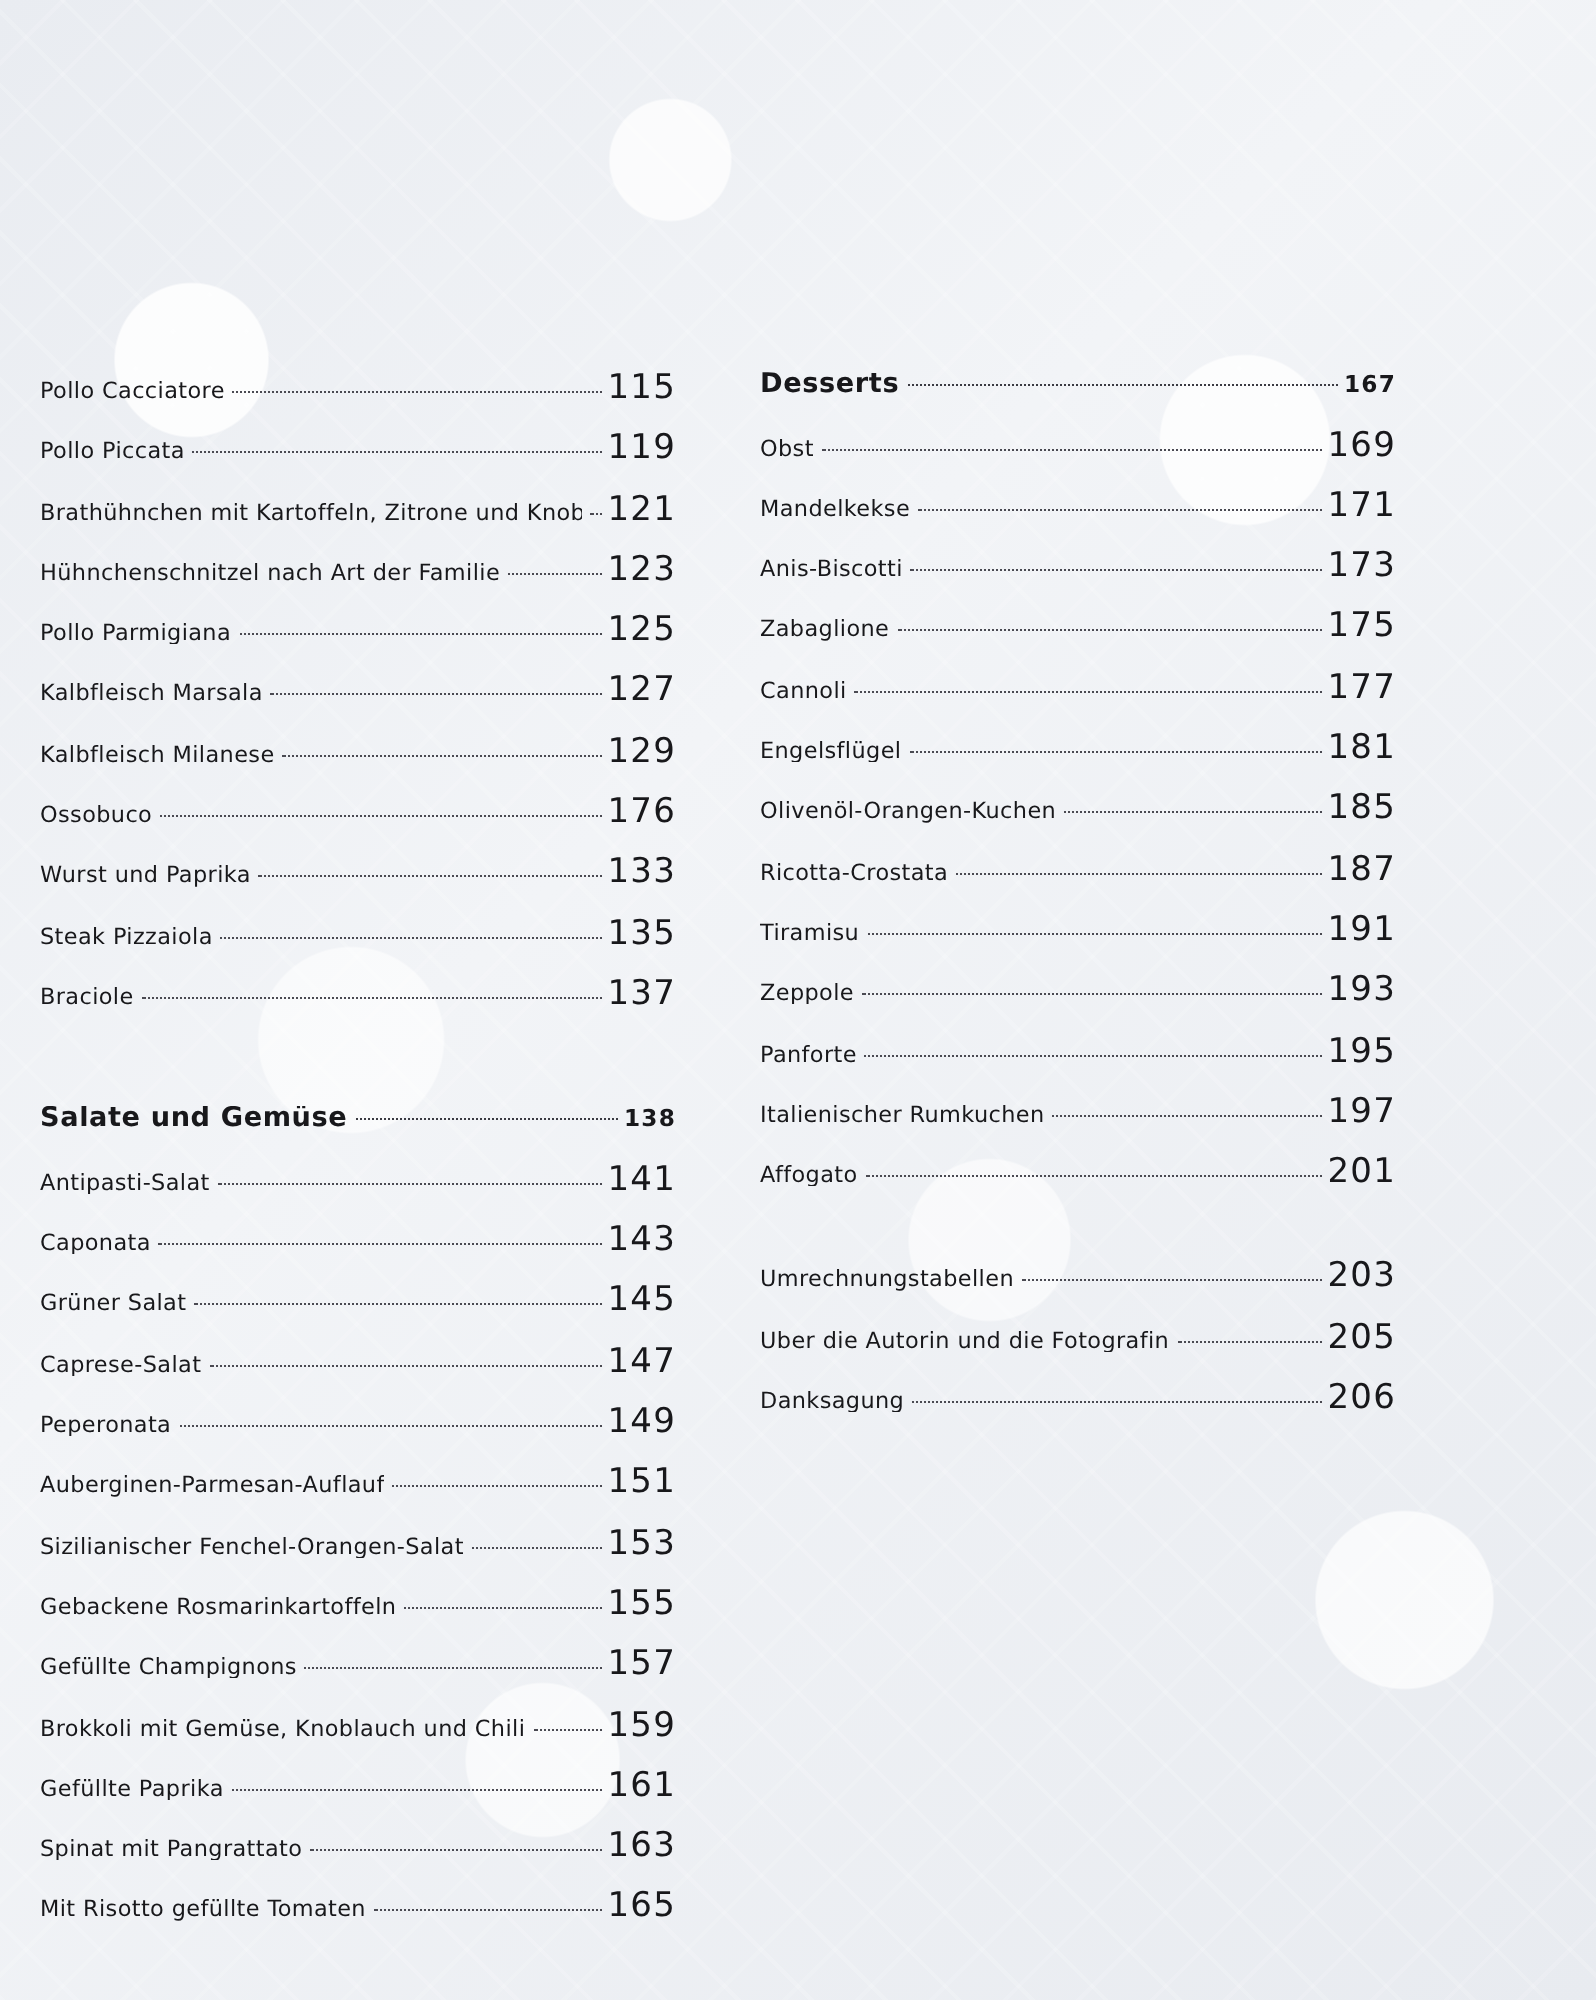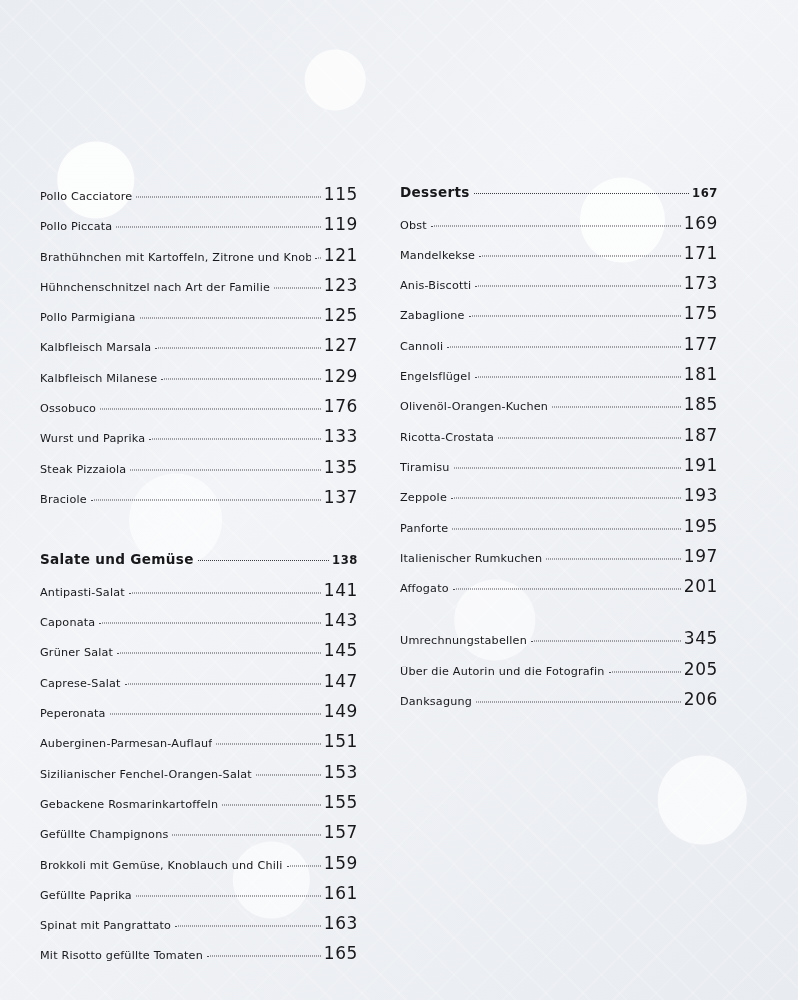--- a/index.html
+++ b/index.html
@@ -39,21 +39,21 @@
       repeating-linear-gradient(45deg, rgba(255,255,255,0.22) 0 2px, rgba(0,0,0,0) 2px 26px),
       repeating-linear-gradient(-45deg, rgba(255,255,255,0.18) 0 2px, rgba(0,0,0,0) 2px 26px);
     opacity: 0.7;
   }
   .sheet {
     position: relative;
     z-index: 1;
     width: 798px;
     height: 1000px;
     box-sizing: border-box;
-    padding: 186px 72px 60px 40px;
+    padding: 186px 72px 60px 20px;
   }
   .columns {
     display: flex;
     gap: 42px;
     align-items: flex-start;
   }
   .col {
     width: 318px;
     flex: 0 0 auto;
   }
@@ -329,21 +329,21 @@
             <span class="title">Affogato</span>
             <span class="leader"></span>
             <span class="page">201</span>
           </div>
         </div>
       <div class="group-gap-small"></div>
       <div id="right-back-matter">
           <div class="toc-entry">
             <span class="title">Umrechnungstabellen</span>
             <span class="leader"></span>
-            <span class="page">345</span>
+            <span class="page">203</span>
           </div>
           <div class="toc-entry">
             <span class="title">Über die Autorin und die Fotografin</span>
             <span class="leader"></span>
             <span class="page">205</span>
           </div>
           <div class="toc-entry">
             <span class="title">Danksagung</span>
             <span class="leader"></span>
             <span class="page">206</span>

